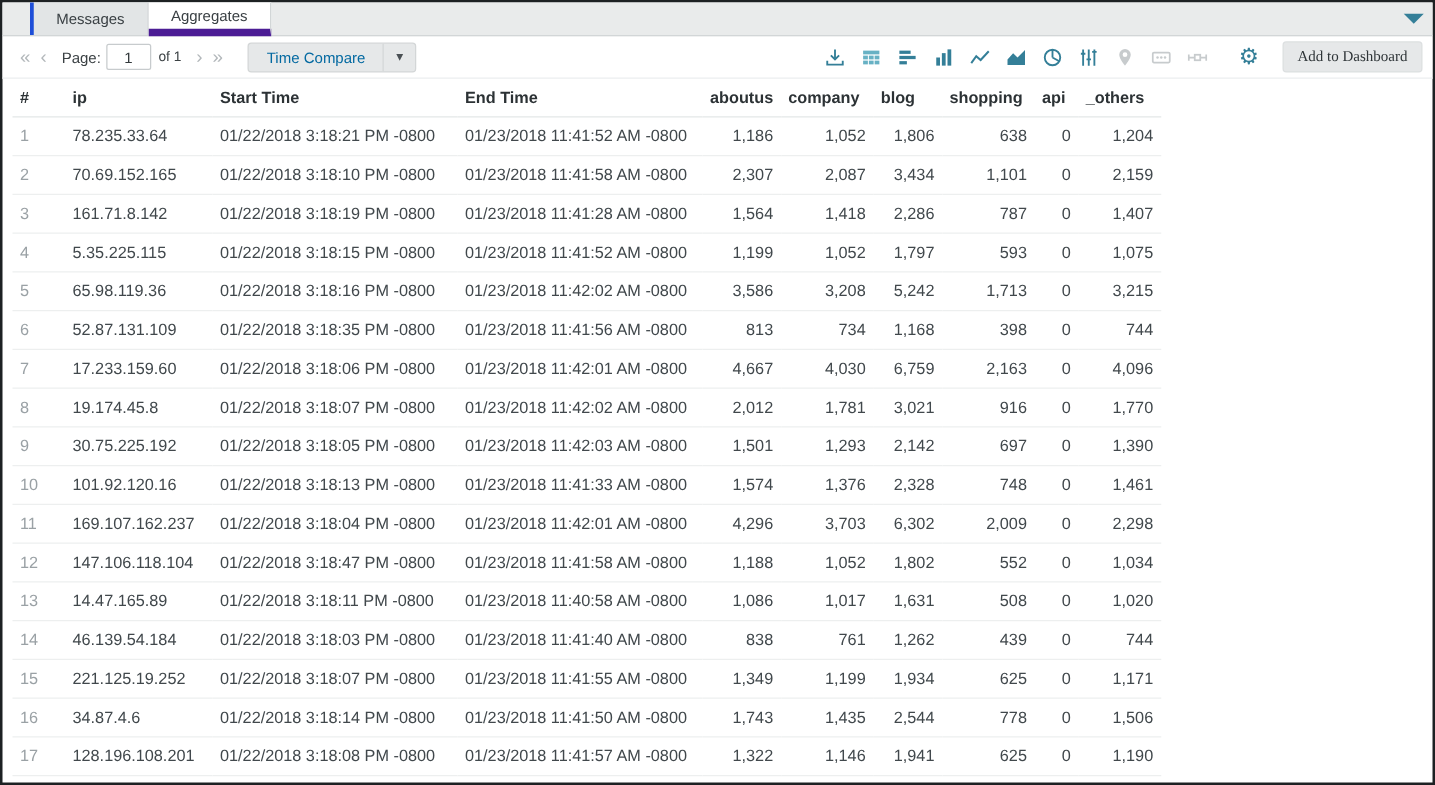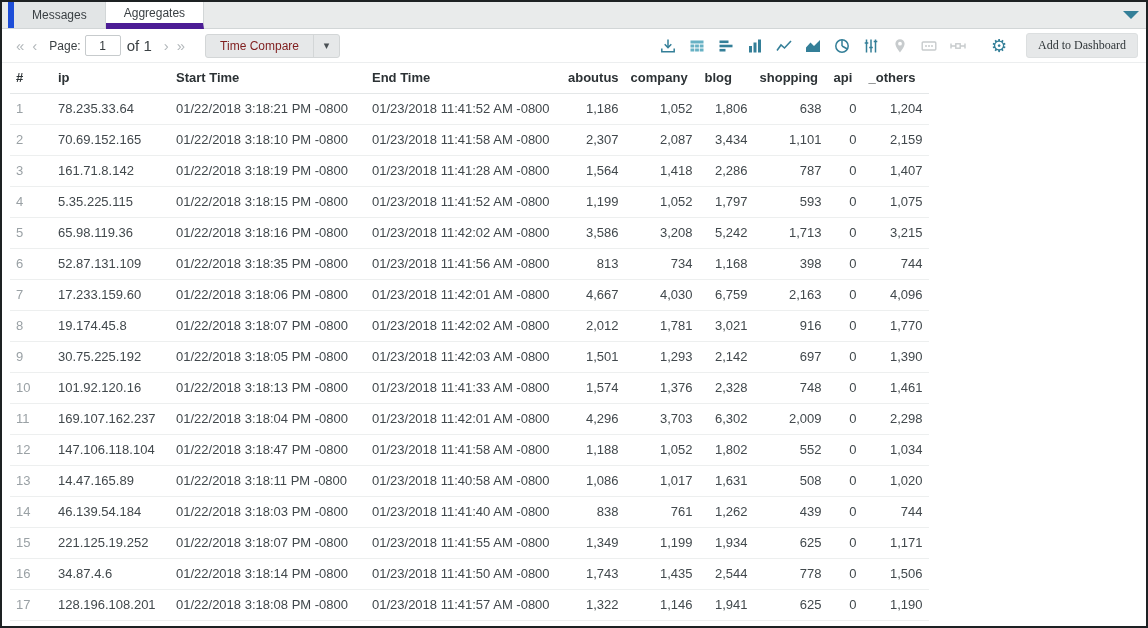--- a/index.html
+++ b/index.html
@@ -6,41 +6,41 @@
   html, body { width:1148px; height:628px; overflow:hidden; background:#fff;
                font-family:"Liberation Sans","DejaVu Sans",sans-serif; }
   .window { width:1148px; height:628px; border:2px solid #1d2123; background:#fff;
             display:flex; flex-direction:column; position:relative; }
 
   
   .tabbar { height:27px; background:#e9ebeb; border-bottom:1px solid #d2d6d7;
             display:flex; align-items:stretch; position:relative; flex:0 0 auto; }
   .tab { padding:0 18px; display:flex; align-items:center; font-size:12px; color:#3a4044;
          background:#e2e5e6; border-right:1px solid #d2d6d7; cursor:pointer; }
-  .tab:first-child { border-left:6px solid #1d4ed8; margin-left:6px; }
+  .tab:first-child { border-left:3px solid #1d4ed8; margin-left:22px; }
   .tab.active { background:#fff; margin-bottom:-1px; border-bottom:6px solid #4c1d95; }
   .collapse-caret { position:absolute; right:7px; top:9px; width:0; height:0;
                     border-left:8px solid transparent; border-right:8px solid transparent;
                     border-top:8px solid var(--accent,#2f84a3); cursor:pointer; }
 
   
   .toolbar { height:34px; flex:0 0 auto; display:flex; align-items:center;
              padding:0 8px 0 10px; background:#fff; border-bottom:1px solid #eceeef; }
   .pg-btn { color:#b3b8bb; font-size:15px; line-height:1; padding:2px 4px; cursor:default;
             user-select:none; }
   .pg-label { font-size:12px; color:#3b4144; margin:0 4px 0 8px; }
   .page-input { width:36px; height:21px; border:1px solid #c7cbcd; border-radius:2px;
                 text-align:center; font-size:12px; color:#33393c;
                 font-family:"Liberation Sans","DejaVu Sans",sans-serif; margin-right:6px; }
-  .of-label { font-size:15px; color:#3b4144; margin-right:8px; }
+  .of-label { font-size:11px; color:#3b4144; margin-right:8px; }
 
   .split-btn { display:flex; align-items:stretch; height:24px; margin-left:16px;
                border:1px solid #d3d6d7; border-radius:3px; overflow:hidden;
                background:#e6e8e9; cursor:pointer; }
-  .split-btn .lbl { display:flex; align-items:center; padding:0 14px; font-size:12px; color:#7f1d1d; }
+  .split-btn .lbl { display:flex; align-items:center; padding:0 14px; font-size:12px; color:#0369a1; }
   .split-btn .caret { display:flex; align-items:center; justify-content:center; width:26px;
                       border-left:1px solid #d3d6d7; font-size:11px; color:#4a5054; }
 
   .right-cluster { margin-left:auto; display:flex; align-items:center; gap:5px; }
   .icon-btn { width:24px; height:24px; border:none; background:transparent; cursor:pointer;
               display:flex; align-items:center; justify-content:center;
               color:var(--accent,#347f98); padding:0; }
   .icon-btn.active { color:var(--active-icon,#67b1c4); }
   .icon-btn.disabled { color:var(--disabled-icon,#c7cbcd); cursor:default; }
   .icon-btn[data-name="settings-gear-icon"] { margin-left:12px; }

